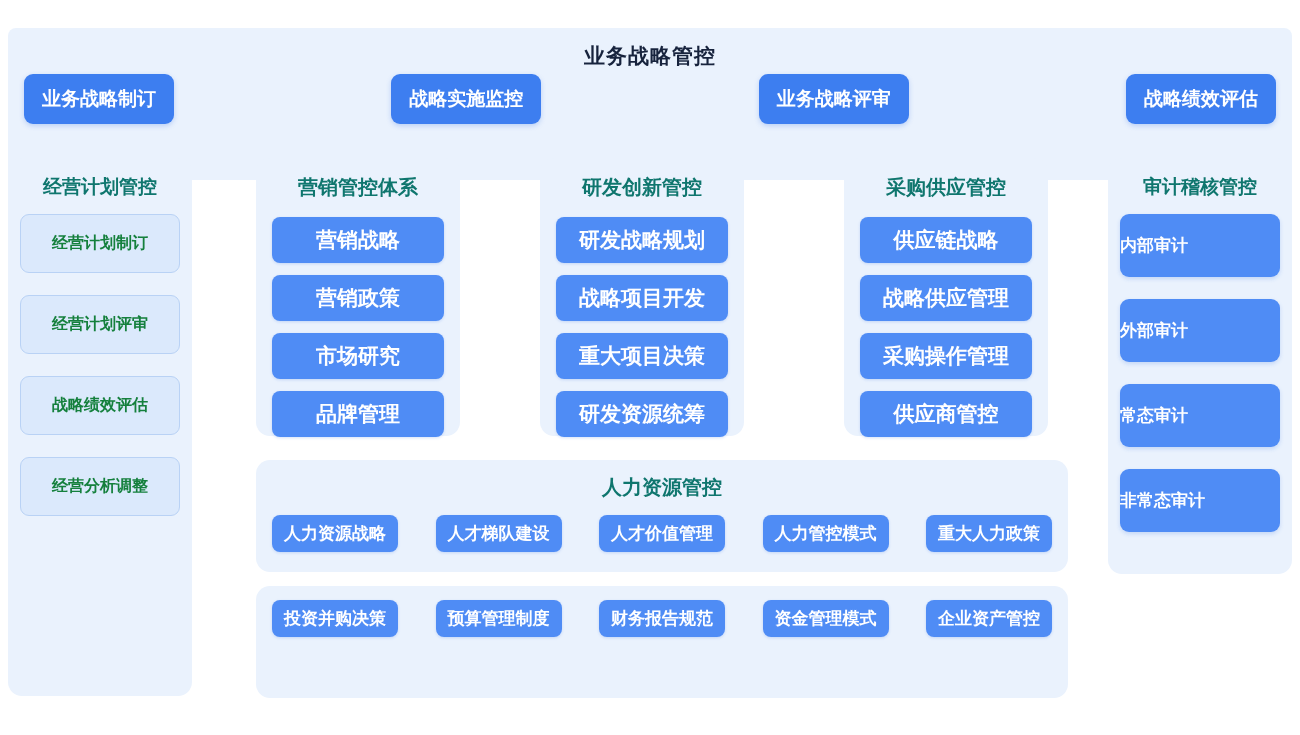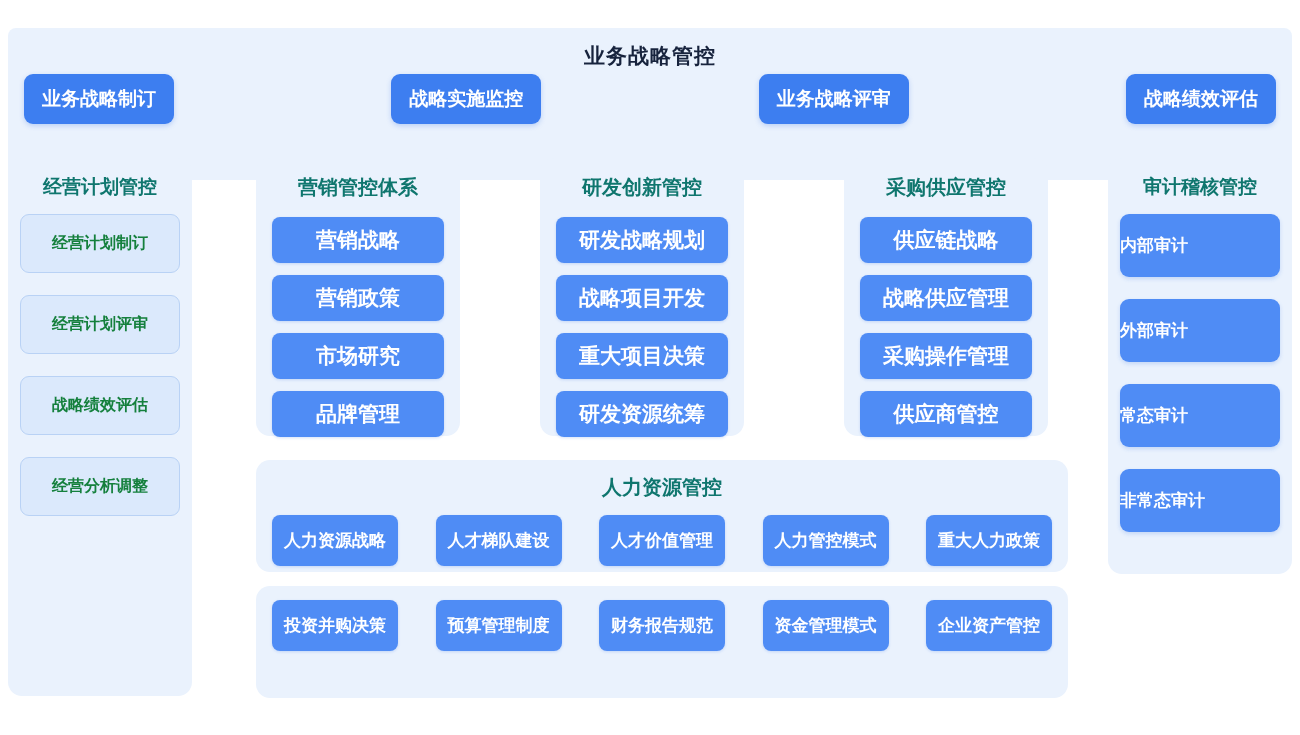--- a/index.html
+++ b/index.html
@@ -182,21 +182,21 @@
     padding: 0 16px;
     box-sizing: border-box;
   }
   .tag-wide {
     background: #4f8cf5;
     color: #ffffff;
     border-radius: 8px;
     font-size: 17px;
     font-weight: bold;
     text-align: center;
-    padding: 14px 12px;
+    padding: 7px 12px;
     white-space: nowrap;
     box-shadow: 0 1px 3px rgba(47,110,227,0.2);
   }
 </style>
 </head>
 <body>
 
 <div class="canvas">
 
   <div class="top-band">

